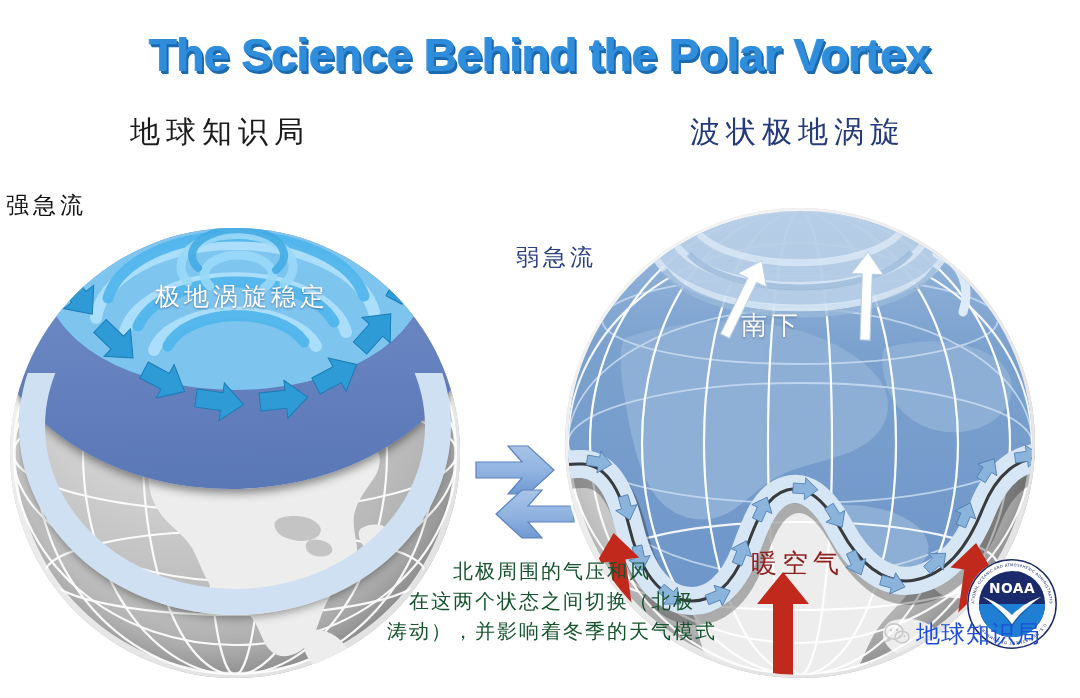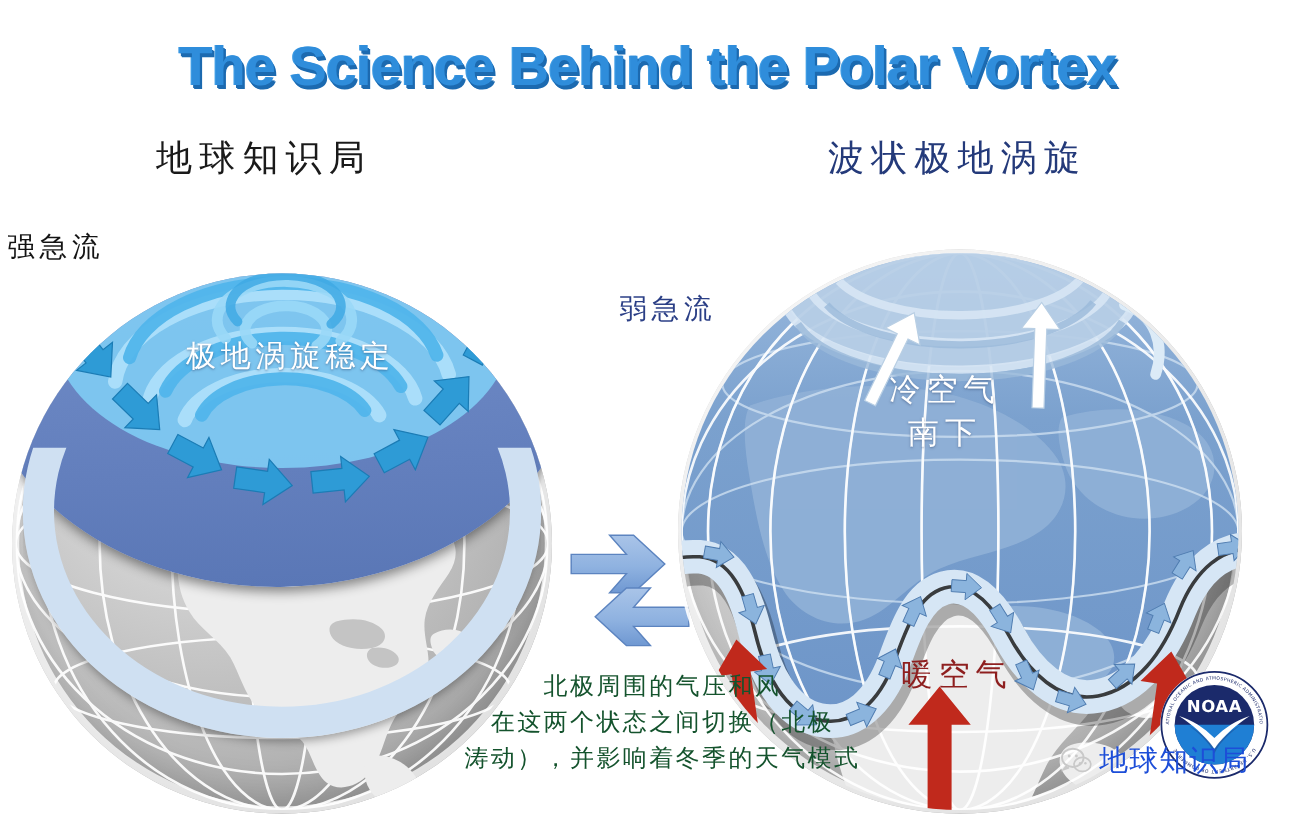--- a/index.html
+++ b/index.html
@@ -428,21 +428,20 @@
             <path d="M-10 0 h20 v-74 h16 l-26 -32 l-26 32 h16 z"></path>
           </g>
           <g transform="translate(398,428) rotate(8)">
             <path d="M-8 0 h16 v-66 h14 l-22 -28 l-22 28 h14 z"></path>
           </g>
         </g>
       </g>
     </svg>
 
     <div class="onmap" id="txt-cold-south" style="left:176px;top:100px;">
-      <div>冷空气</div>
       <div>南下</div>
     </div>
 
     <div class="onmap" id="txt-warm-north" style="left:186px;top:338px;">
       <div>暖空气</div>
     </div>
   </div>
 
   <div id="caption">
     <div>北极周围的气压和风</div>

